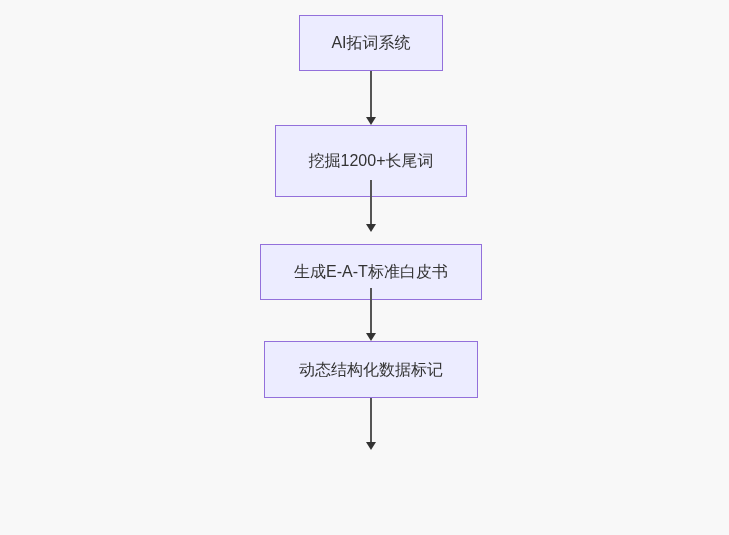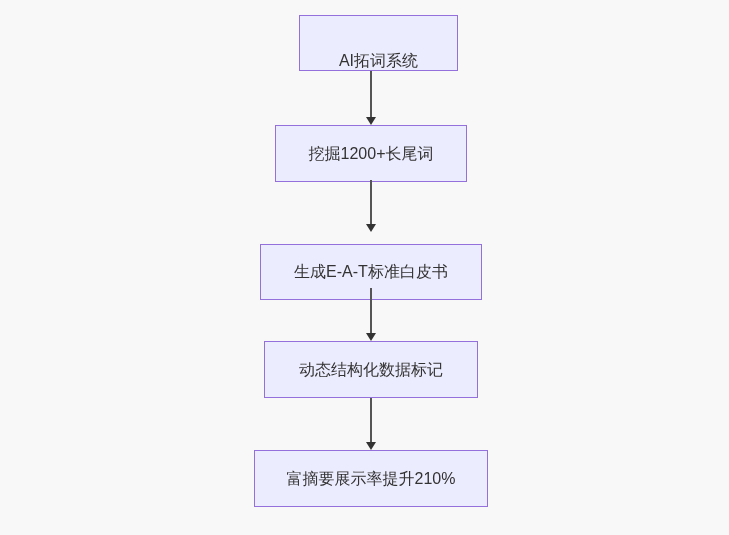--- a/index.html
+++ b/index.html
@@ -20,22 +20,22 @@
     background: #ECECFF;
     border: 1px solid #9370DB;
     color: #333333;
     font-size: 16px;
     display: flex;
     align-items: center;
     justify-content: center;
     text-align: center;
     line-height: 1.2;
   }
-  #node-1 { left: 299px; top: 15px;  width: 159px; height: 56px; align-items: flex-end; }
-  #node-2 { left: 275px; top: 125px; width: 192px; height: 57px; }
+  #node-1 { left: 299px; top: 15px;  width: 144px; height: 56px; }
+  #node-2 { left: 275px; top: 125px; width: 192px; height: 72px; }
   #node-3 { left: 260px; top: 232px; width: 222px; height: 56px; margin-top: 12px; }
   #node-4 { left: 264px; top: 341px; width: 214px; height: 57px; }
   #node-5 { left: 254px; top: 450px; width: 234px; height: 57px; }
 
   .arrow {
     position: absolute;
     left: 366px;            
     width: 10px;
     display: flex;
     flex-direction: column;
@@ -91,17 +91,14 @@
 
   <div id="node-4" class="node">
     <span>动态结构化数据标记</span>
   </div>
 
   <div id="arrow-4" class="arrow">
     <div class="line"></div>
     <div class="head"></div>
   </div>
 
-  <div id="node-5" class="node">
-    <span>富摘要展示率提升210%</span>
-  </div>
 
 </div>
 
 </body></html>

